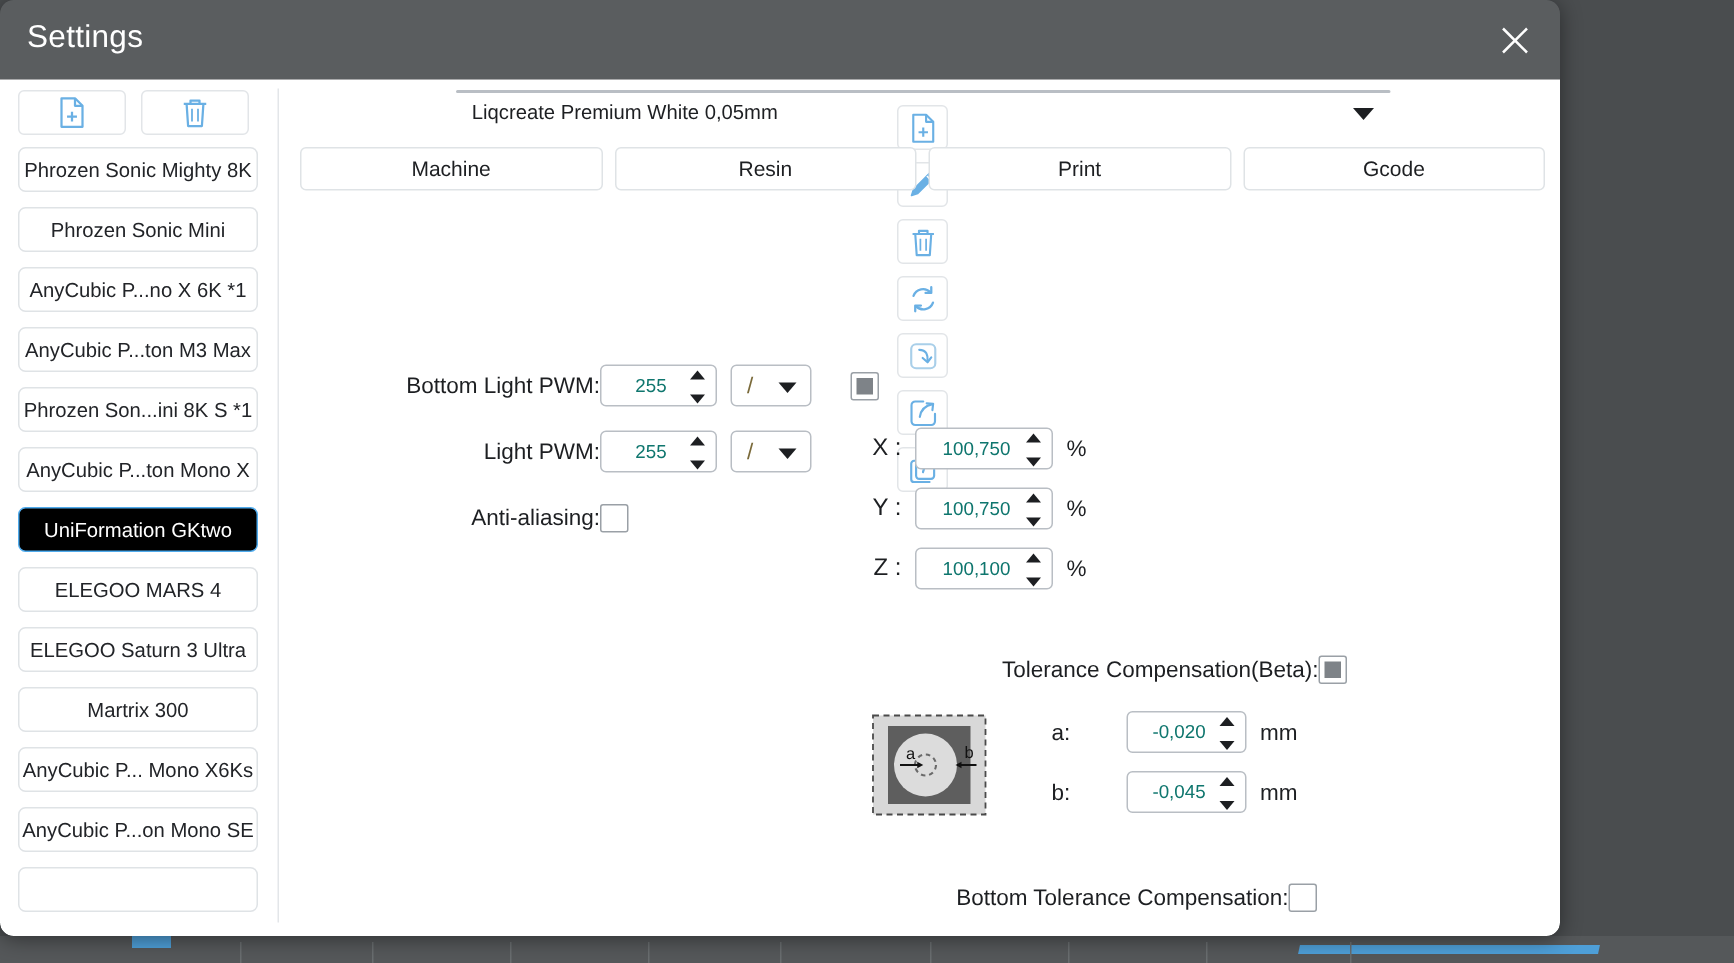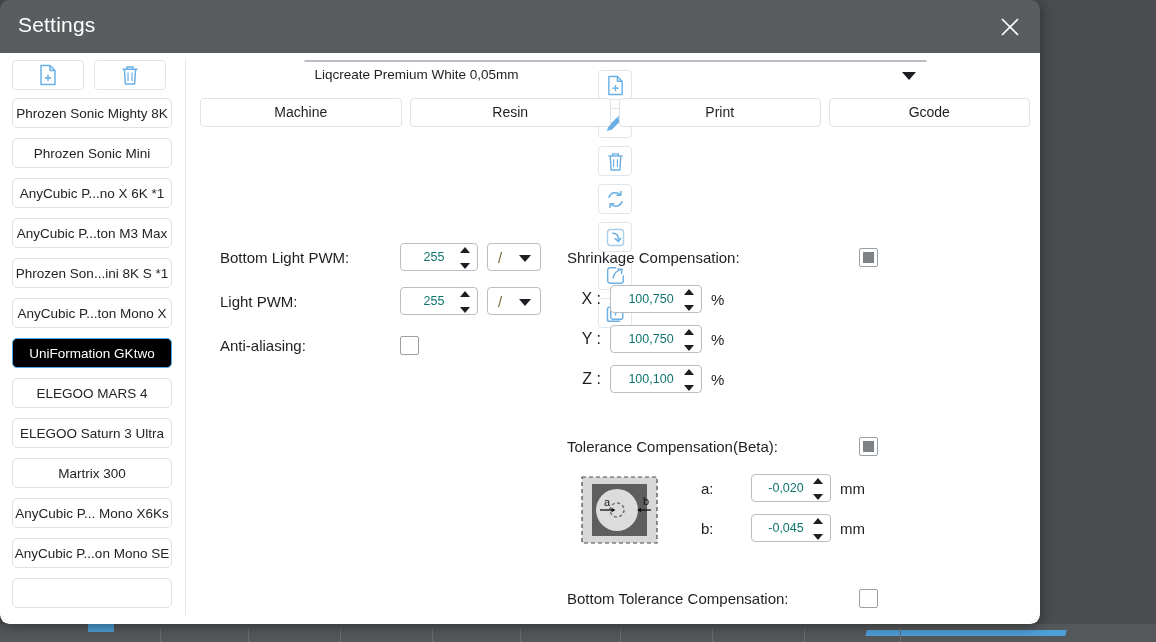--- a/index.html
+++ b/index.html
@@ -265,20 +265,21 @@
   .field-row {
     position: relative;
     height: 44px;
     display: flex;
     align-items: center;
   }
   .f-label {
     font-size: 15px;
     color: #1d1f22;
     white-space: nowrap;
+    text-align: right;
   }
 
   .spin {
     position: relative;
     border: 1px solid #b9bec4;
     border-radius: 4px;
     background: #ffffff;
     box-sizing: border-box;
     height: 28px;
     display: flex;
@@ -580,21 +581,20 @@
           <div class="field-row">
             <div class="f-label" style="width:180px;">Anti-aliasing:</div>
             <div class="chk" id="chk-anti-aliasing"></div>
           </div>
 
         </div>
 
         <div class="col-right">
 
           <div class="field-row">
-            <div class="f-label" style="width:292px;">Shrinkage Compensation:</div>
             <div class="chk checked" id="chk-shrinkage"></div>
           </div>
 
           <div id="shrink-axes">
 
           <div class="field-row" style="height: 40px;">
                 <div class="axis-label">X :</div>
                 <div class="spin" style="width:92px;">
                   <span class="spin-val">100,750</span>
                   <span class="spin-btns">
@@ -621,21 +621,21 @@
                   <span class="spin-val">100,100</span>
                   <span class="spin-btns">
                     <span class="sp-up"></span>
                     <span class="sp-dn"></span>
                   </span>
                 </div>
                 <div class="unit">%</div>
               </div>
             </div>
 
-          <div class="field-row" style="margin-top:25px;">
+          <div class="field-row" style="margin-top:25px;margin-left:20px;">
             <div class="f-label" style="width:292px;">Tolerance Compensation(Beta):</div>
             <div class="chk checked" id="chk-tolerance"></div>
           </div>
 
           <div style="position:relative;height:92px;">
             <div class="tol-diagram" style="left:14px;top:8px;">
               <svg width="77" height="68" viewBox="0 0 77 68">
                 <rect x="1" y="1" width="75" height="66" fill="#d8d8d8" stroke="#4a4a4a" stroke-width="1.2" stroke-dasharray="4 3"></rect>
                 <rect x="11" y="8" width="55" height="52" fill="#5e5e5e"></rect>
                 <circle cx="36" cy="34" r="21" fill="#dcdcdc"></circle>

